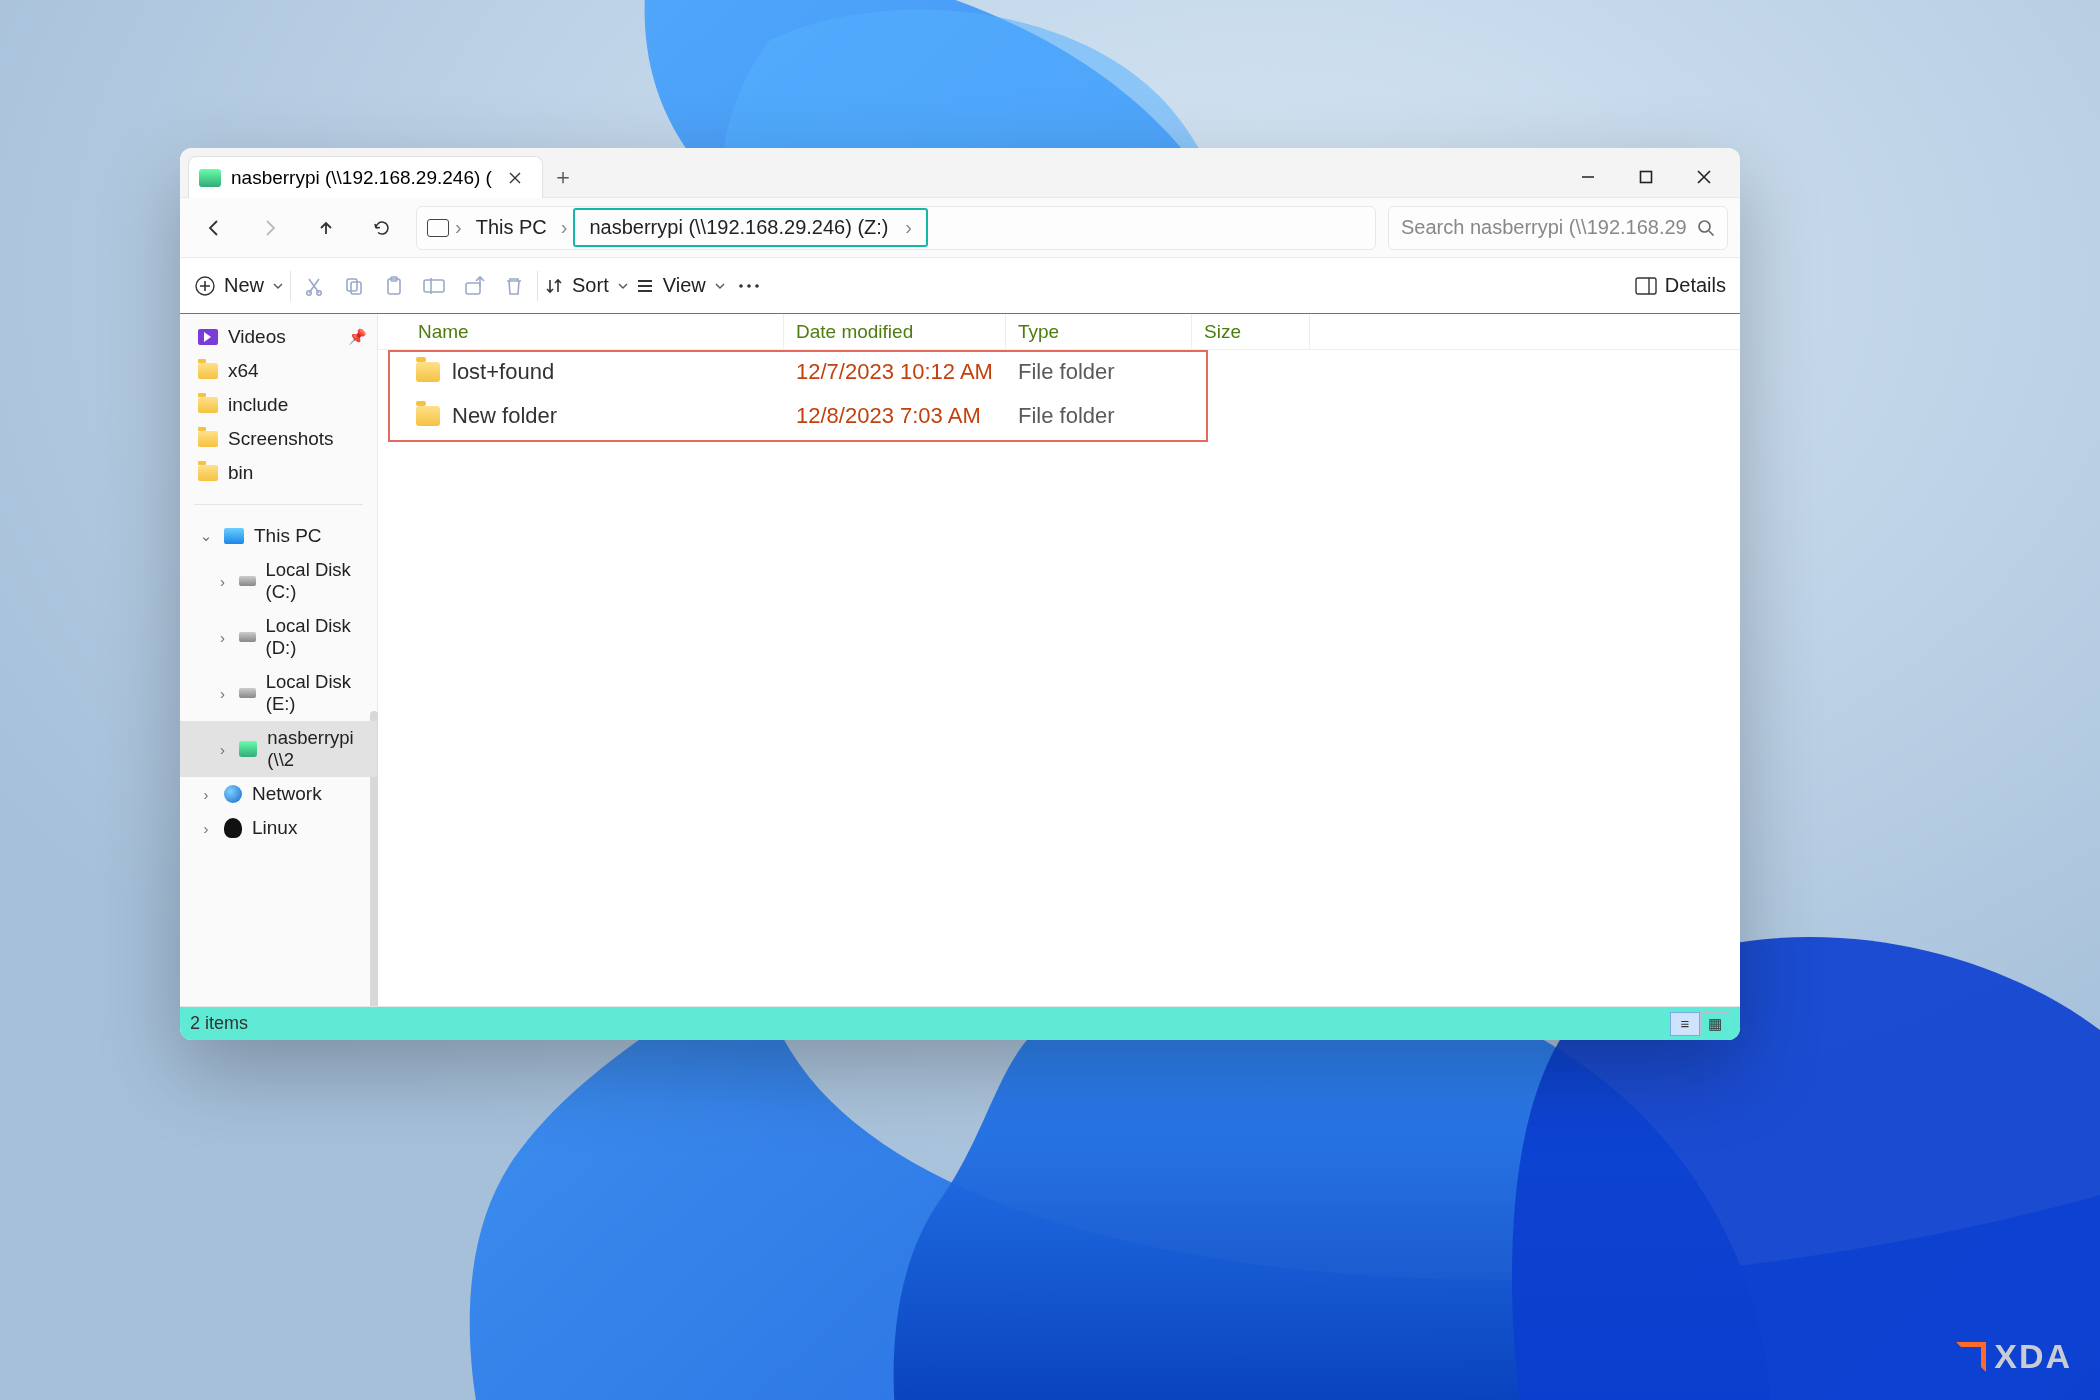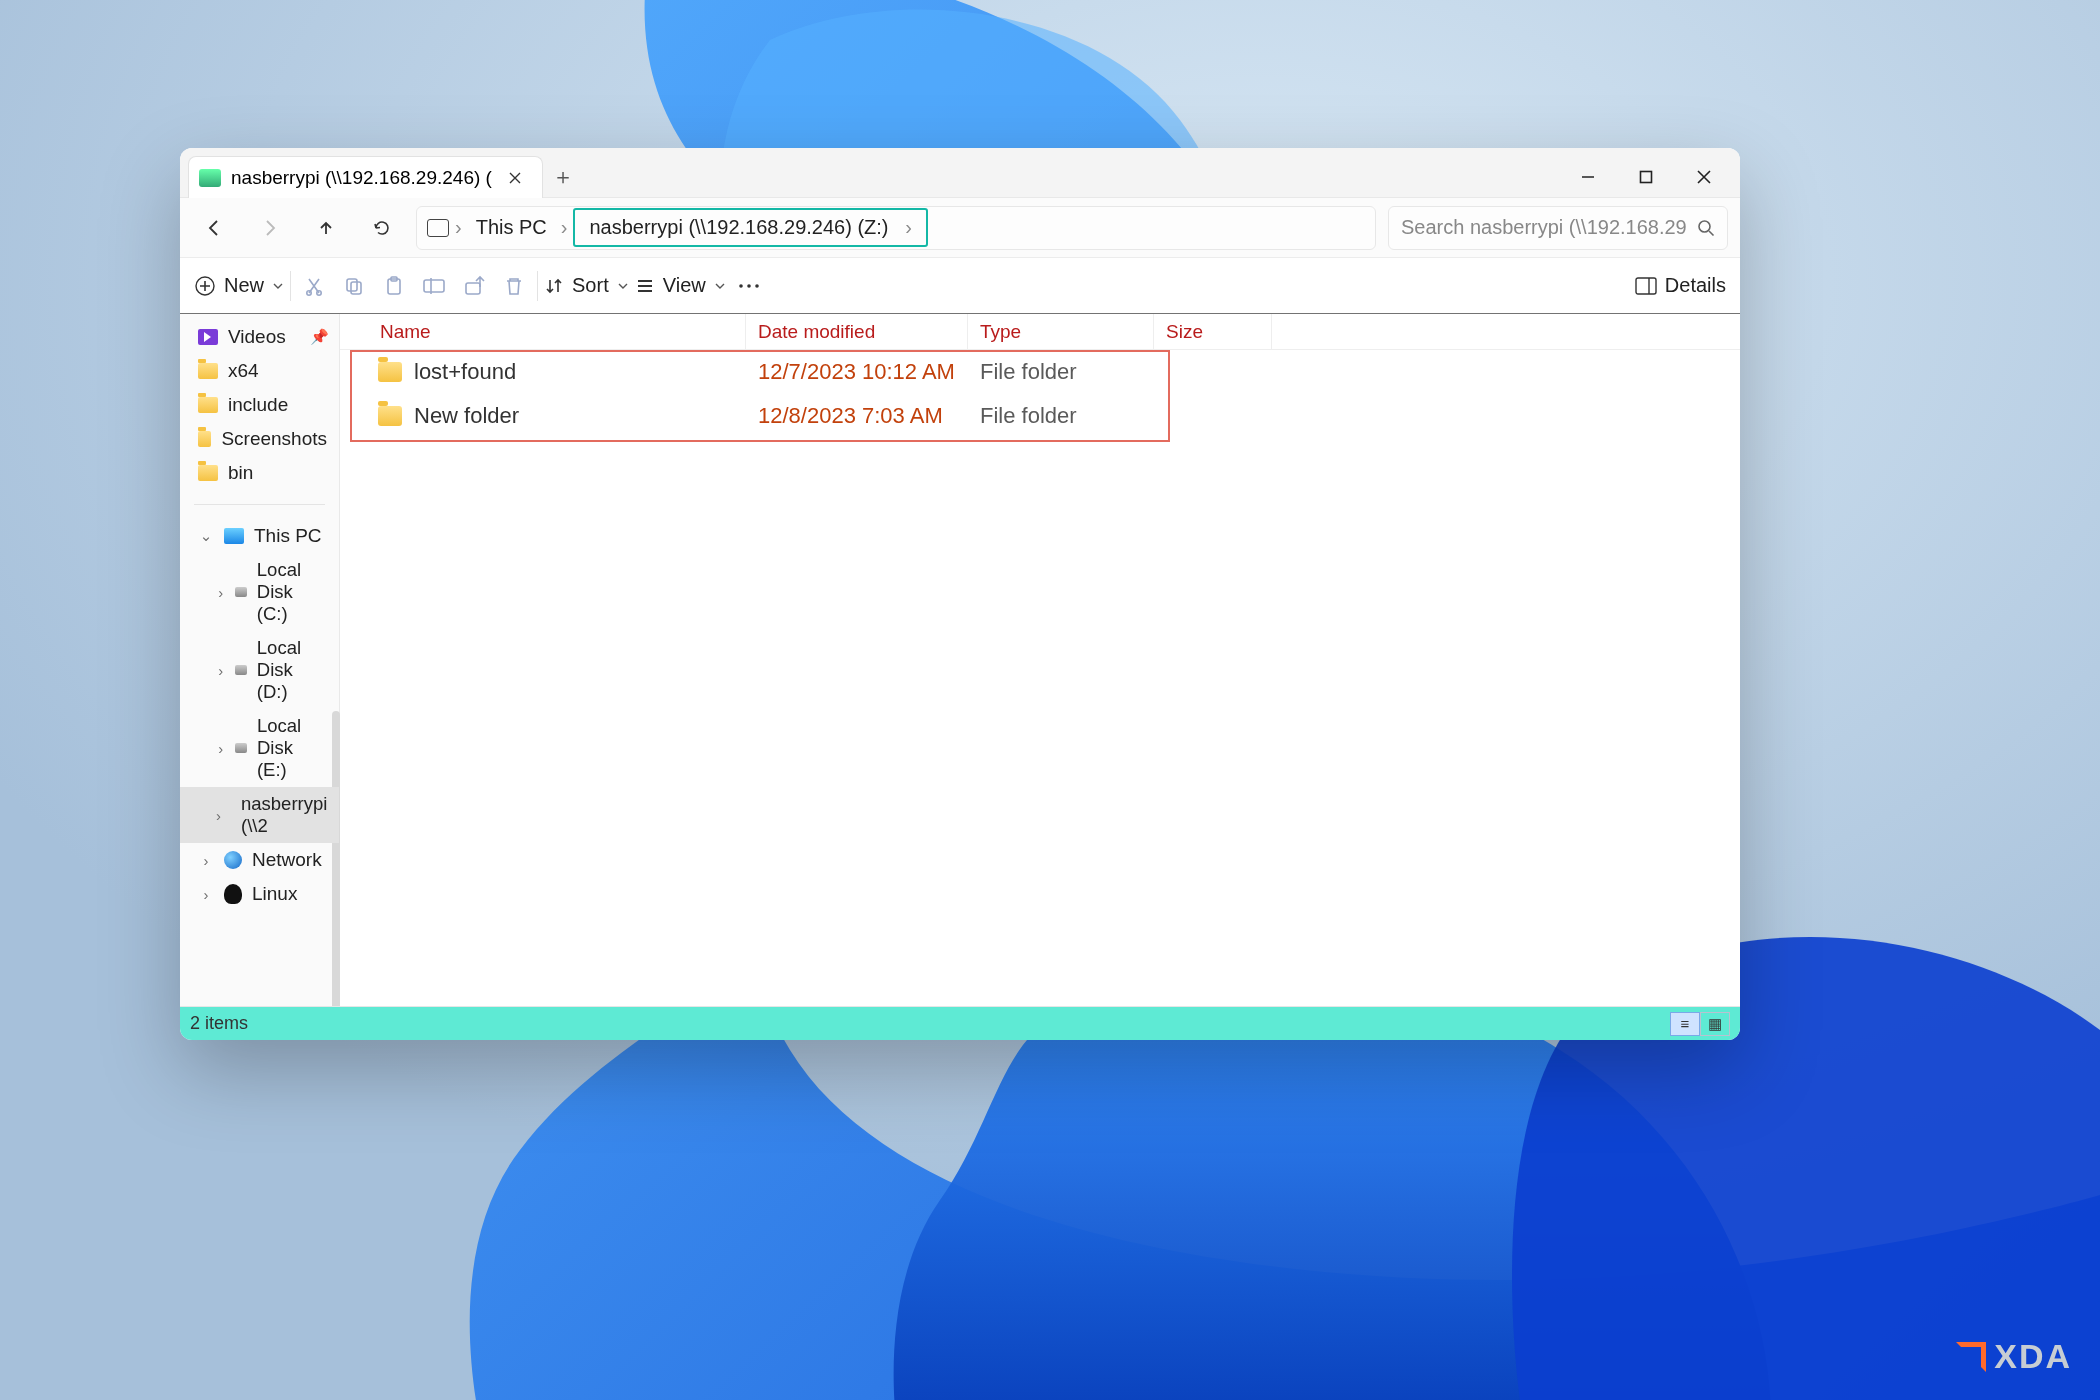--- a/index.html
+++ b/index.html
@@ -45,38 +45,38 @@
   .toolbar { height:56px; display:flex; align-items:center; padding:0 14px; gap:6px;
     border-bottom:1px solid #737373; background:#fff;}
   .toolbar .new { display:flex; align-items:center; gap:8px; color:#222; font-size:20px;}
   .toolbar .sep { width:1px; height:30px; background:#e3e3e3;}
   .toolbar .ico { width:34px; height:34px; display:flex; align-items:center; justify-content:center; color:#9ba9c9;}
   .toolbar .grp { display:flex; align-items:center; gap:8px; color:#222; font-size:20px;}
   .toolbar .right { margin-left:auto; display:flex; align-items:center; gap:8px; color:#222; font-size:20px;}
   
   .main { flex:1; display:flex; overflow:hidden;}
   
-  .sidebar { width:160px; background:#fafafa; border-right:1px solid #e9e9e9; font-size:19px; color:#222; display:flex; flex-direction:column; position:relative;}
+  .sidebar { width:198px; background:#fafafa; border-right:1px solid #e9e9e9; font-size:19px; color:#222; display:flex; flex-direction:column; position:relative;}
   .sidebar .section { padding:6px 0;}
   .side-item { display:flex; align-items:center; gap:10px; padding:6px 12px 6px 18px; position:relative;}
   .side-item.sub { padding-left:36px; font-size:18.5px;}
   .side-item .folder-ico { width:20px; height:16px; background:linear-gradient(#ffe08a,#f5c242); border-radius:2px; position:relative;}
   .side-item .folder-ico:before{content:"";position:absolute;top:-4px;left:0;width:8px;height:4px;background:#f5c242;border-radius:1px;}
   .side-item .pin{position:absolute; right:10px; color:#6e6e6e; font-size:15px;}
   .side-item .pc-ico{width:20px;height:16px;background:linear-gradient(#6bd0ff,#1b87e6);border-radius:2px;}
   .side-item .disk-ico{width:20px;height:10px;background:linear-gradient(#ccc,#888);border-radius:2px;}
   .side-item .net-drive{width:22px;height:16px;background:linear-gradient(#6fa,#3a7);border-radius:3px;}
   .side-item .globe-ico{width:18px;height:18px;border-radius:50%;background:radial-gradient(circle at 35% 35%,#7fd0ff,#1468c7);}
   .side-item .tux-ico{width:18px;height:20px;background:#111;border-radius:50% 50% 40% 40%;}
   .side-item .chev{width:16px;color:#6e6e6e;font-size:15px;text-align:center;}
   .side-sel{background:#e2e2e2;}
   .side-divider{height:1px;background:#e4e4e4;margin:8px 14px;}
   
   .content { flex:1; display:flex; flex-direction:column; position:relative; }
-  .cols { height:36px; display:flex; align-items:center; font-size:19px; color:#b91c1c; border-bottom:1px solid #eee; user-select:none;}
+  .cols { height:36px; display:flex; align-items:center; font-size:19px; color:#4d7c0f; border-bottom:1px solid #eee; user-select:none;}
   .cols .col{ padding:0 12px; border-right:1px solid #eee; height:100%; display:flex; align-items:center;}
   .col.name{flex:0 0 406px;} .col.date{flex:0 0 222px;} .col.type{flex:0 0 186px;} .col.size{flex:0 0 118px; border-right:1px solid #eee;}
   .rows { position:relative; }
   .hl-box { position:absolute; left:10px; top:0px; width:820px; height:92px; border:2.5px solid #e36b5e; pointer-events:none; z-index:3; }
   .row { display:flex; align-items:center; height:44px; font-size:22px; color:#333;}
   .row .cell{padding:0 12px;}
   .row .name{flex:0 0 406px; display:flex; align-items:center; gap:12px;}
   .row .folder-ico{width:24px;height:20px;background:linear-gradient(#ffe08a,#f5c242);border-radius:3px;position:relative;}
   .row .folder-ico:before{content:"";position:absolute;top:-5px;left:0;width:10px;height:5px;background:#f5c242;border-radius:2px;}
   .row .date{flex:0 0 222px;color:#c2410c;} .row .type{flex:0 0 186px;color:#5a5a5a;} .row .size{flex:0 0 118px;}

